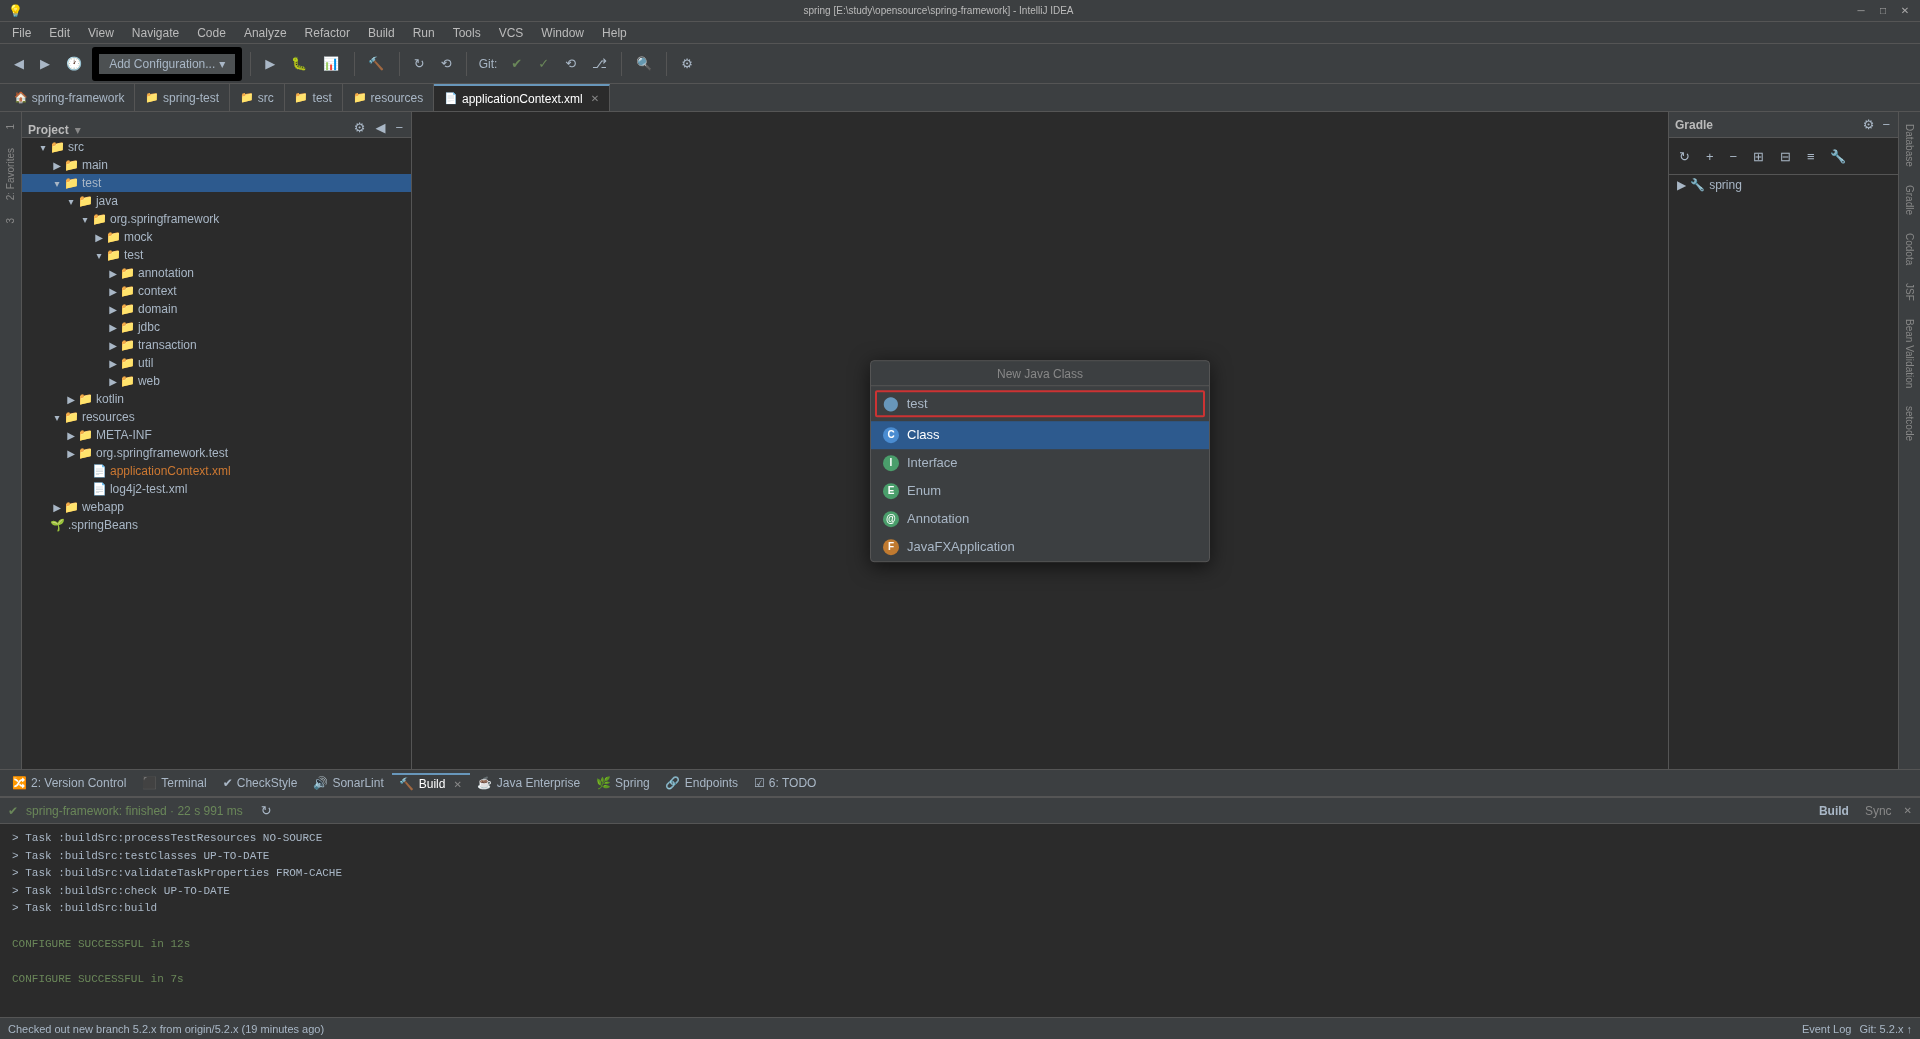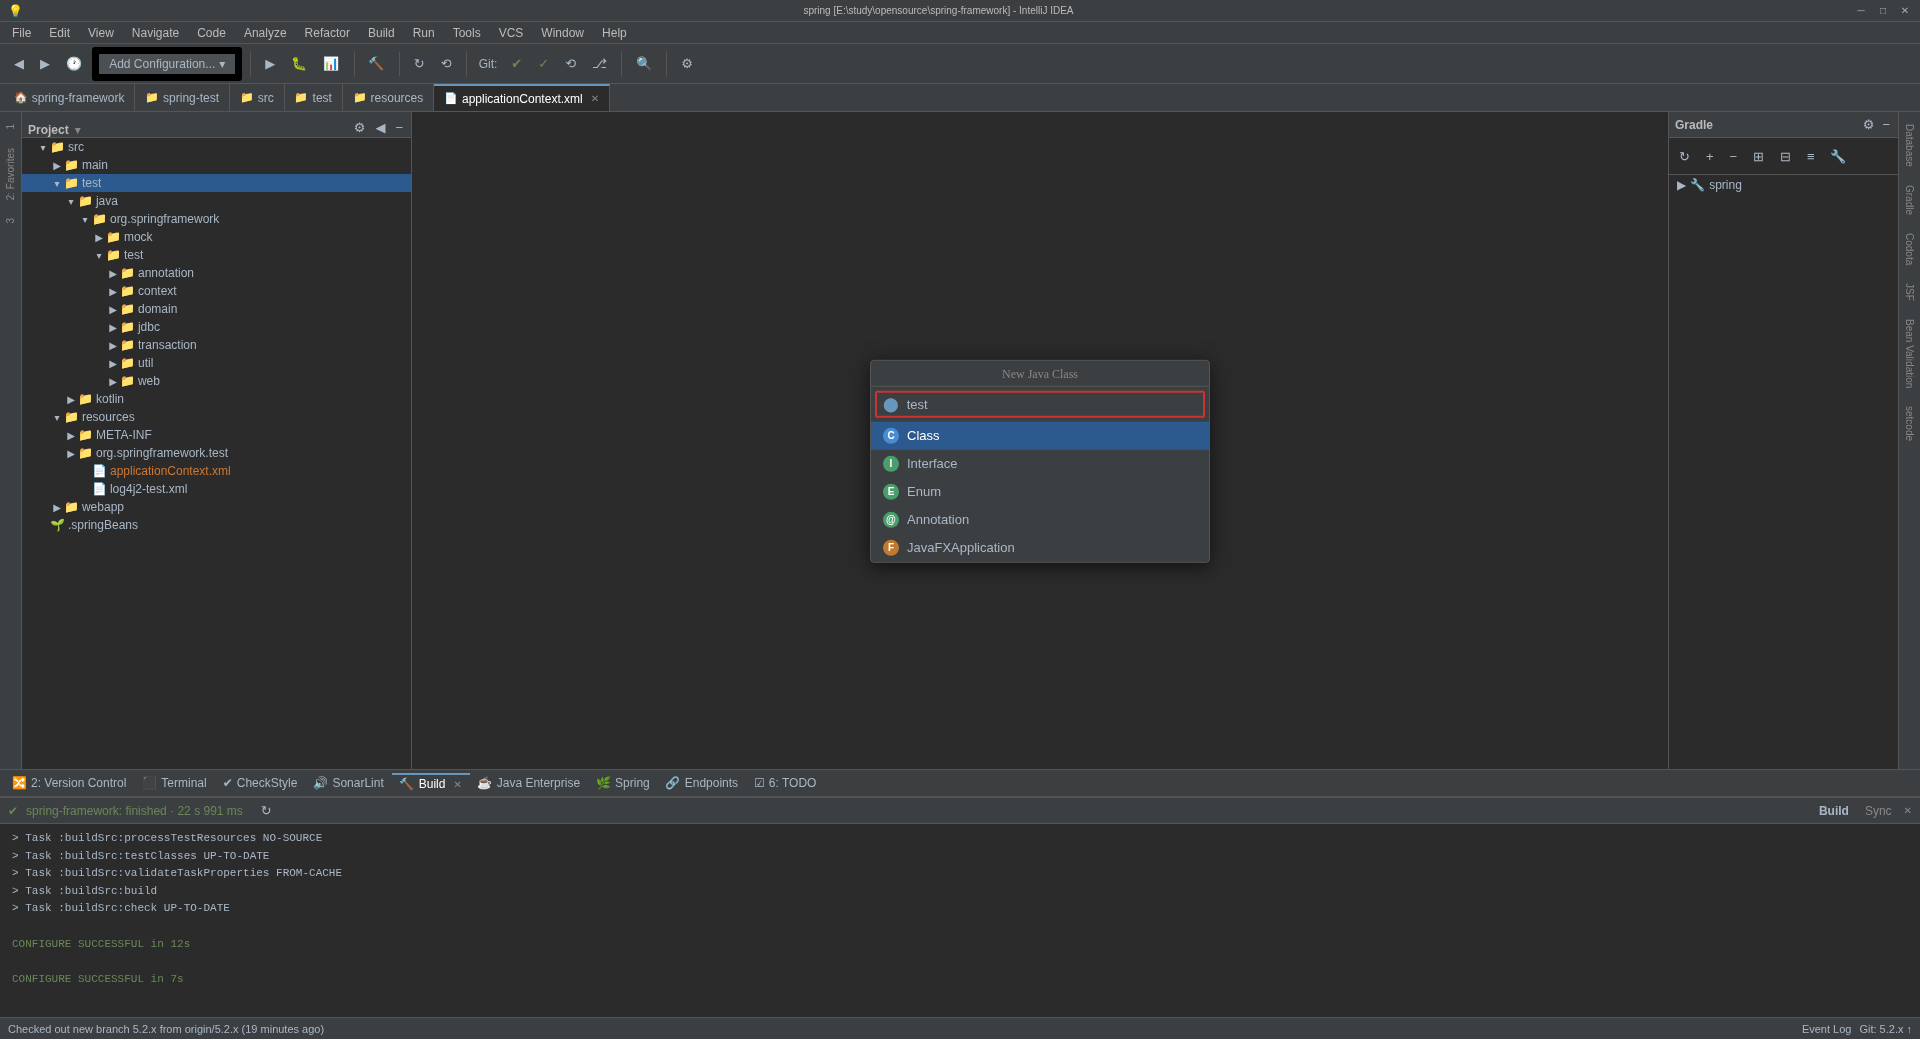--- a/index.html
+++ b/index.html
@@ -214,21 +214,20 @@
       border-radius: 4px;
       box-shadow: 0 4px 20px rgba(0,0,0,0.6);
       z-index: 10;
     }
     #popup-title {
       text-align: center;
       font-size: 12px;
       color: #888;
       padding: 6px 0 4px;
       border-bottom: 1px solid #555;
-      font-family: Liberation Serif, serif;
     }
     #popup-search-input {
       width: 100%;
       background: transparent;
       border: none;
       outline: none;
       color: #a9b7c6;
       font-size: 13px;
       padding: 2px;
     }
@@ -804,22 +803,22 @@
     </div>
     <div style="flex:1"></div>
     <span style="font-weight:bold; margin-right:8px;">Build</span>
     <span style="margin-right:4px; color:#888;">Sync</span>
     <span style="font-size:10px; color:#888">✕</span>
   </div>
   <div id="build-output-content">
     <div class="build-line">&gt; Task :buildSrc:processTestResources NO-SOURCE</div>
     <div class="build-line">&gt; Task :buildSrc:testClasses UP-TO-DATE</div>
     <div class="build-line">&gt; Task :buildSrc:validateTaskProperties FROM-CACHE</div>
+    <div class="build-line">&gt; Task :buildSrc:check UP-TO-DATE</div>
     <div class="build-line">&gt; Task :buildSrc:build</div>
-    <div class="build-line">&gt; Task :buildSrc:check UP-TO-DATE</div>
     <div class="build-line">&nbsp;</div>
     <div class="build-success">CONFIGURE SUCCESSFUL in 12s</div>
     <div class="build-line">&nbsp;</div>
     <div class="build-success">CONFIGURE SUCCESSFUL in 7s</div>
   </div>
 </div>
 
 <div id="statusbar">
   <span>Checked out new branch 5.2.x from origin/5.2.x (19 minutes ago)</span>
   <div style="display:flex; gap:8px; align-items:center;">

